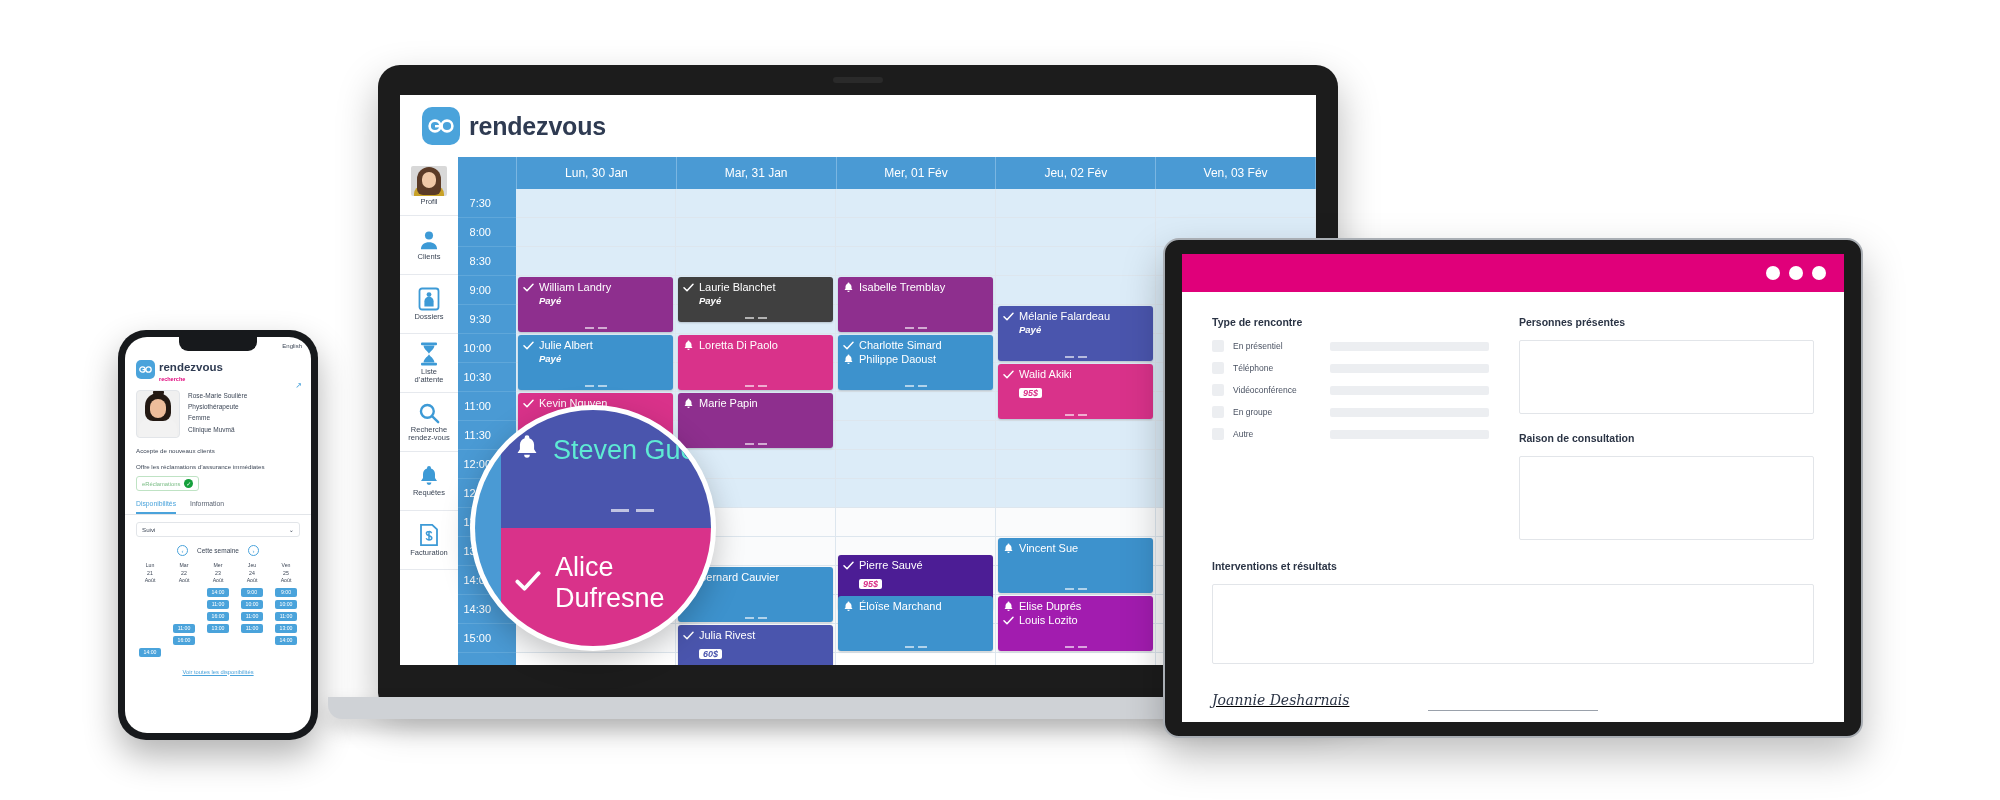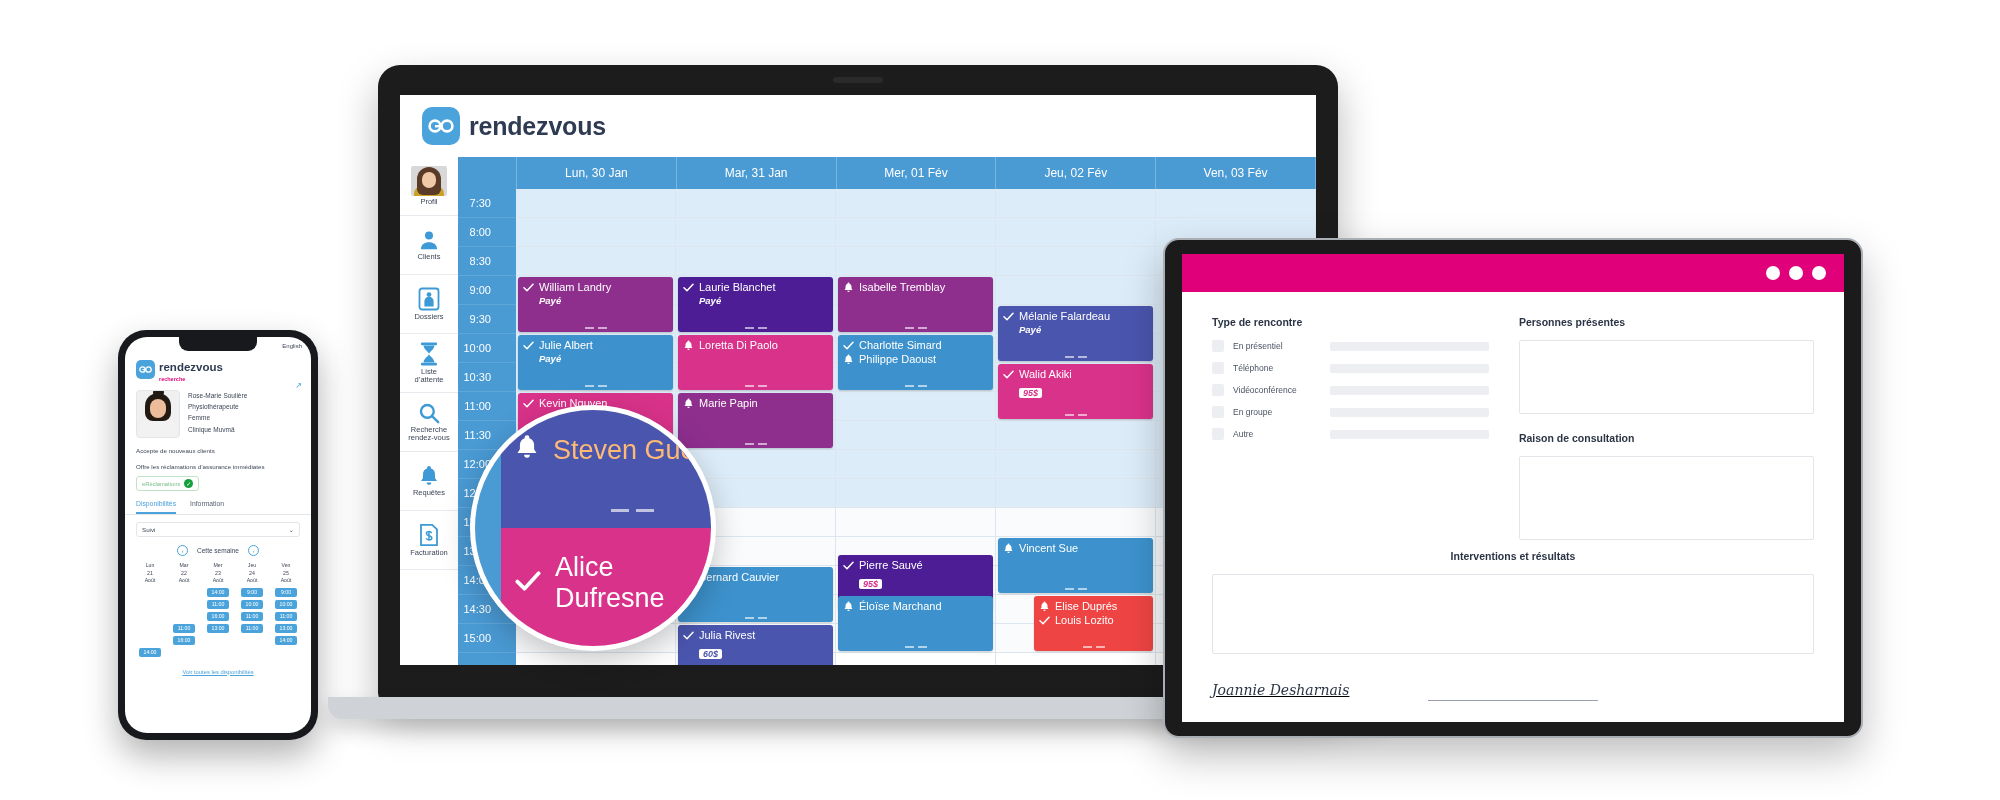--- a/index.html
+++ b/index.html
@@ -118,21 +118,21 @@
   .ph-slot{width:22px;height:9px;background:#4aa3db;color:#fff;border-radius:2px;font-size:5.2px;
     display:flex;align-items:center;justify-content:center;}
   .ph-slot.hollow{background:transparent;}
   .ph-all{text-align:center;font-size:5.8px;color:#4aa3db;margin-top:12px;text-decoration:underline;}
 
   
   #mag{position:absolute;left:470px;top:405px;width:246px;height:246px;border-radius:50%;background:#fff;
     box-shadow:0 10px 30px rgba(0,0,0,.22);border:5px solid #fff;box-sizing:border-box;overflow:hidden;}
   #mag-inner{position:absolute;left:0;top:0;width:236px;height:236px;}
   .mag-left{position:absolute;left:0;top:0;width:26px;height:236px;background:#4a9ad4;}
-  .mag-a{position:absolute;left:26px;top:0;width:210px;height:118px;background:#4a55ad;color:#fdba74;text-align:right;}
+  .mag-a{position:absolute;left:26px;top:0;width:210px;height:118px;background:#4a55ad;color:#5eead4;text-align:right;}
   .mag-b{position:absolute;left:26px;top:118px;width:210px;height:118px;background:#d9328a;color:#fff;}
   .mag-row{display:flex;align-items:center;gap:14px;padding:24px 0 0 14px;font-size:27px;}
   .mag-grip{position:absolute;bottom:16px;left:26px;width:210px;display:flex;justify-content:center;gap:7px;}
   .mag-grip i{display:block;width:18px;height:3px;background:rgba(255,255,255,.65);}
 </style>
 </head>
 <body>
 
 <div id="phone">
   <div id="phone-body"></div>
@@ -449,21 +449,21 @@
                 <div class="cal-slot on"></div>
                 <div class="cal-slot on"></div>
                 <div class="cal-slot on"></div>
                 <div class="cal-slot on"></div>
                 <div class="cal-slot on"></div>
                 <div class="cal-slot off"></div>
                 <div class="cal-slot off"></div>
                 <div class="cal-slot off"></div>
                 <div class="cal-slot off"></div>
                 <div class="cal-slot off"></div>
-                <div class="appt" style="top: 88px; height: 55px; background: #4c1d95;">
+                <div class="appt" style="top: 88px; height: 45px; background: #404040;">
                   <div class="line">
                     <svg class="ic" width="11" height="9" viewBox="0 0 22 18" fill="none" stroke="#fff" stroke-width="3" stroke-linecap="round" stroke-linejoin="round">
                       <path d="M2 9.5 L8 15.5 L20 2.5"></path>
                     </svg>
                     <span>Laurie Blanchet</span>
                   </div>
                   <div class="sub">Payé</div>
                   <div class="grip">
                     <i></i>
                     <i></i>
@@ -642,21 +642,21 @@
                       <path d="M10 1a2 2 0 0 1 2 2v.6A6 6 0 0 1 16 9v4l2 3H2l2-3V9a6 6 0 0 1 4-5.4V3a2 2 0 0 1 2-2z"></path>
                       <path d="M7.6 17.6h4.8a2.4 2.4 0 0 1-4.8 0z"></path>
                     </svg>
                     <span>Vincent Sue</span>
                   </div>
                   <div class="grip">
                     <i></i>
                     <i></i>
                   </div>
                 </div>
-                <div class="appt" style="top: 407px; height: 55px; background: #ef4444; margin-left: 36px;">
+                <div class="appt" style="top: 407px; height: 55px; background: #a21caf;">
                   <div class="line">
                     <svg class="ic" width="11" height="11" viewBox="0 0 20 22" fill="#fff">
                       <path d="M10 1a2 2 0 0 1 2 2v.6A6 6 0 0 1 16 9v4l2 3H2l2-3V9a6 6 0 0 1 4-5.4V3a2 2 0 0 1 2-2z"></path>
                       <path d="M7.6 17.6h4.8a2.4 2.4 0 0 1-4.8 0z"></path>
                     </svg>
                     <span>Elise Duprés</span>
                   </div>
                   <div class="line">
                     <svg class="ic" width="11" height="9" viewBox="0 0 22 18" fill="none" stroke="#fff" stroke-width="3" stroke-linecap="round" stroke-linejoin="round">
                       <path d="M2 9.5 L8 15.5 L20 2.5"></path>
@@ -736,21 +736,21 @@
               </div>
             </div>
         </div>
         <div class="tb-colR">
           <div class="tb-h">Personnes présentes</div>
           <div class="tb-box"></div>
           <div class="tb-h" style="margin-top:18px;">Raison de consultation</div>
           <div class="tb-box tall"></div>
         </div>
       </div>
-      <div class="tb-h" style="margin-top:10px;text-align:center;">Interventions et résultats</div>
+      <div class="tb-h" style="margin-top:20px;">Interventions et résultats</div>
       <div class="tb-box wide"></div>
       <div class="tb-sig">
         <div class="tb-signame">Joannie Desharnais</div>
         <div class="tb-sigline"></div>
 
       </div>
     </div>
   </div>
 </div>
 

